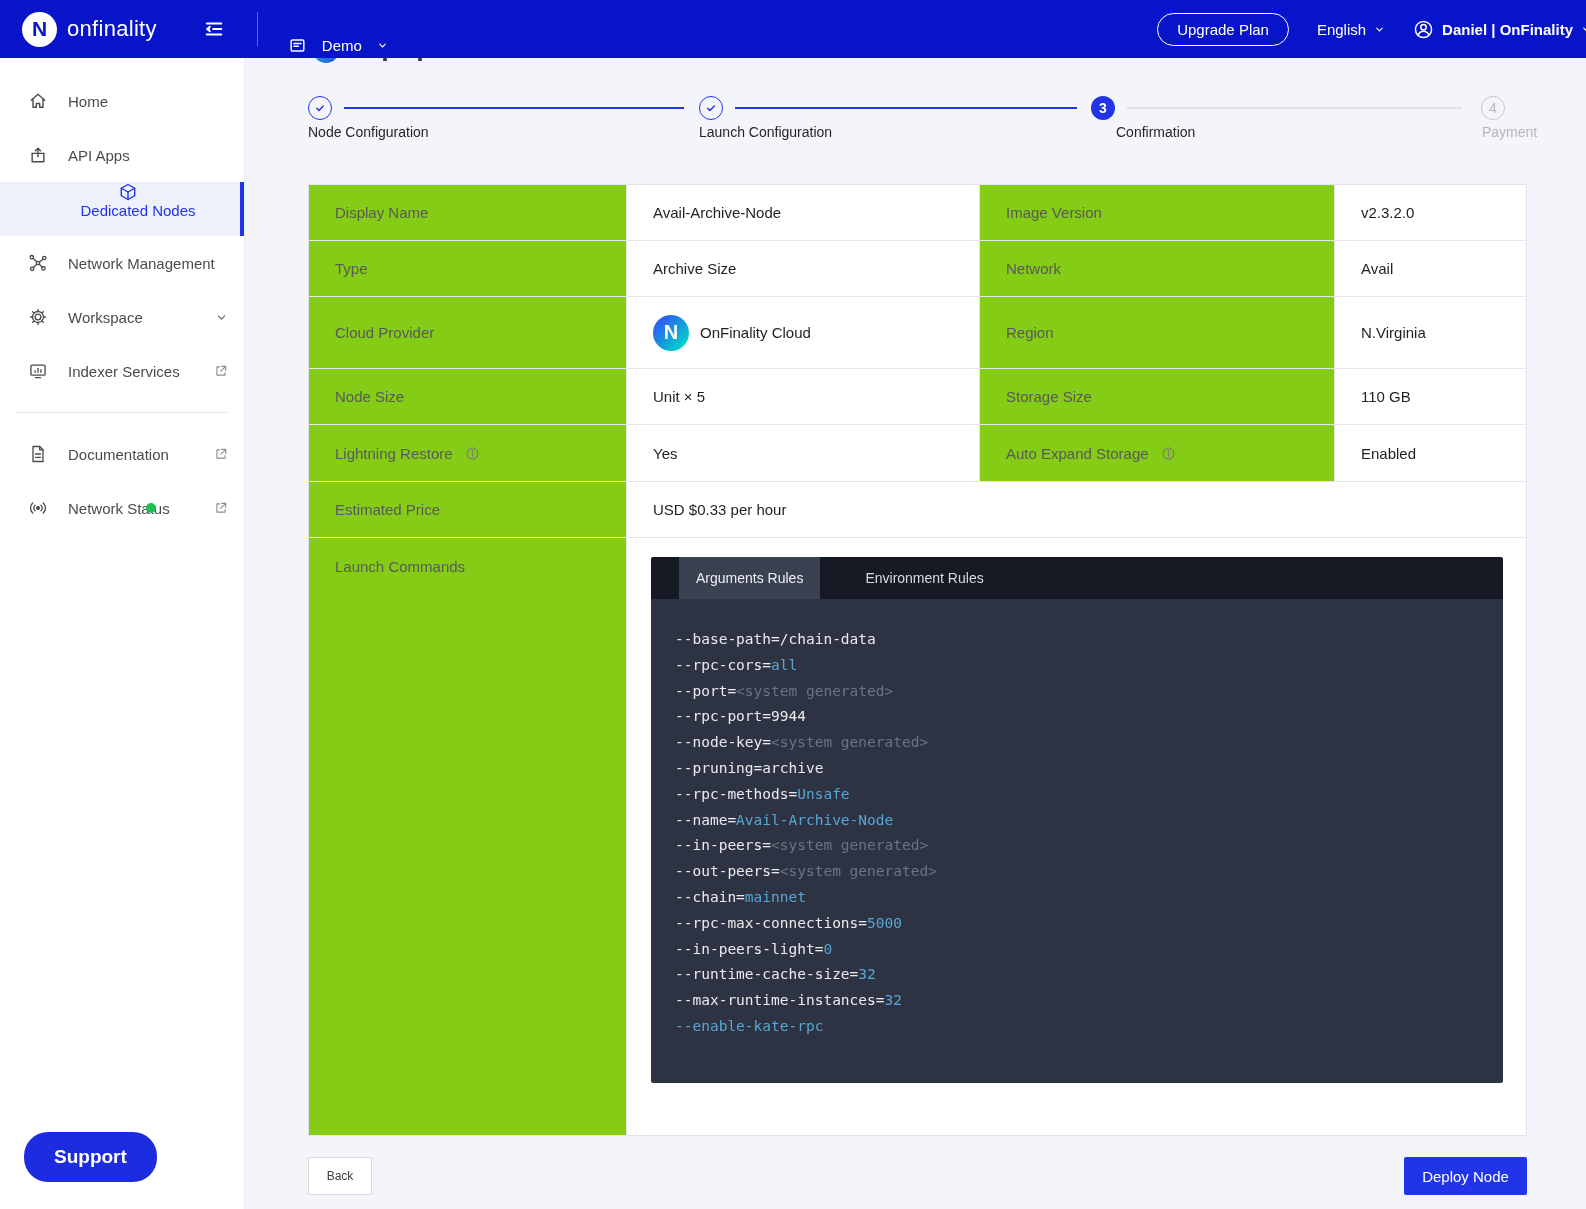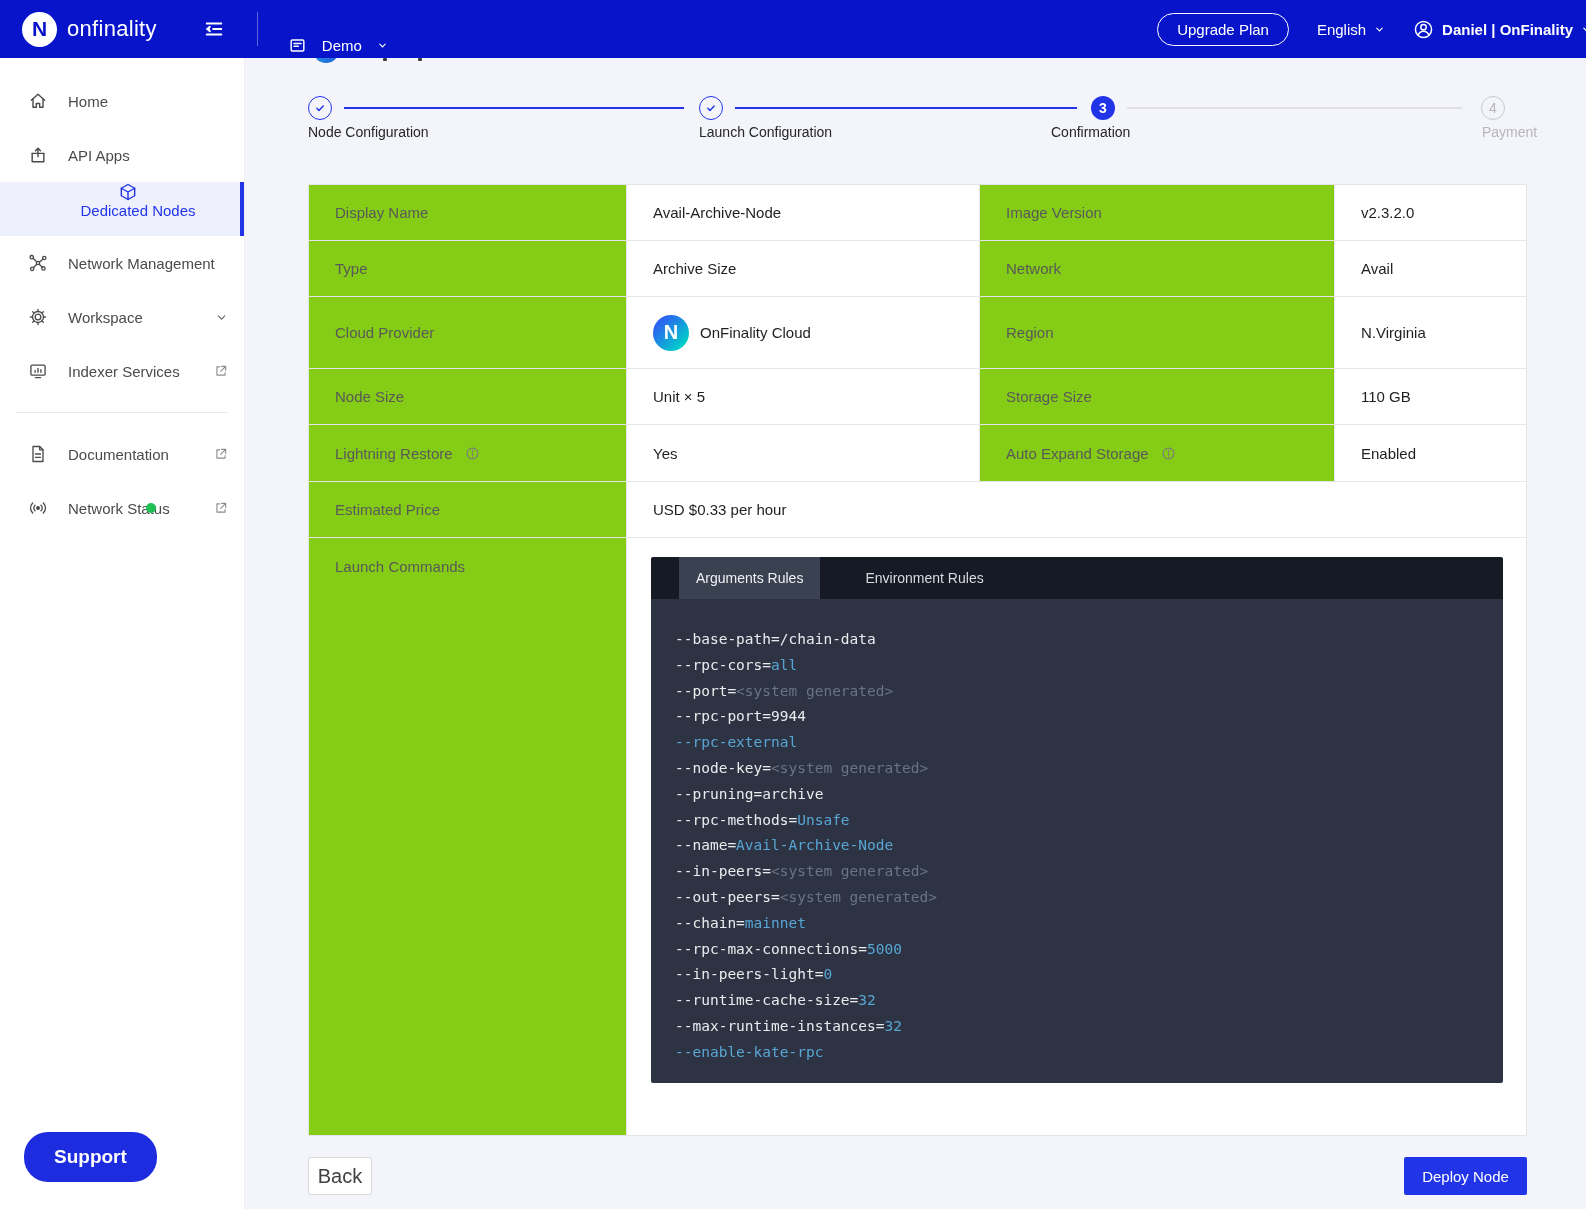--- a/index.html
+++ b/index.html
@@ -63,21 +63,21 @@
   
   .code-block { margin:19px 24px 0 24px; width:852px; height:526px; border-radius:2px; overflow:hidden; }
   .code-tabs { display:flex; height:42px; background:#161a25; }
   .code-tab { padding:0 17px; line-height:42px; font-size:14px; color:#d9dbe1; cursor:pointer;margin-left:28px; }
   .code-tab.active { background:#3a4150; color:#eef0f4; }
   .code-body { height:484px; background:#2d3342; padding:28px 0 0 24px; }
   .code-line { font-family:"DejaVu Sans Mono", monospace; font-size:14.5px; line-height:25.8px; white-space:pre; }
   .cw { color:#e9ebee; } .cb { color:#58a6d5; } .cg { color:#6b7384; }
 
   
-  .back-btn { position:absolute; left:63px; top:1099px; width:64px; height:38px; background:#fff; border:1px solid #d9d9d9; border-radius:2px; font-size:20px; color:#404040; cursor:pointer; font-family:inherit; }
+  .back-btn { position:absolute; left:63px; top:1099px; width:64px; height:38px; background:#fff; border:1px solid #d9d9d9; border-radius:2px; font-size:12px; color:#404040; cursor:pointer; font-family:inherit; }
   .deploy-btn { position:absolute; left:1159px; top:1099px; width:123px; height:38px; background:#2134e8; border:none; border-radius:2px; font-size:15px; color:#ffffff; cursor:pointer; font-family:inherit; }
   .bottom-shadow { position:absolute; left:175px; top:1128px; width:940px; height:24px; background:radial-gradient(ellipse at center, rgba(60,60,70,0.13), transparent 68%); pointer-events:none; }
 </style>
 </head>
 <body>
 
 <div class="header">
   <div class="h-left">
     <div class="logo-wrap">
       <div class="logo-circle">N</div>
@@ -225,21 +225,21 @@
     <div class="step-circle done" style="left:454px;">
       <svg width="14" height="14" viewBox="0 0 24 24" fill="none" stroke="#2134e8" stroke-width="2.4" stroke-linecap="round" stroke-linejoin="round">
           <polyline points="6.5 12.5 10.2 16.2 17.5 8.5"></polyline>
         </svg>
     </div>
     <div class="step-line blue" style="left:490px; width:342px;"></div>
     <div class="step-label" style="left:454px;">Launch Configuration</div>
 
     <div class="step-circle current" style="left:846px;">3</div>
     <div class="step-line gray" style="left:882px; width:335px;"></div>
-    <div class="step-label" style="left:806px;">Confirmation</div>
+    <div class="step-label" style="left:871px;">Confirmation</div>
 
     <div class="step-circle upcoming" style="left:1236px;">4</div>
     <div class="step-label muted" style="left:1237px;">Payment</div>
   </div>
 
   <div class="summary-table">
 
     <div class="cell lbl">Display Name</div>
     <div class="cell val">Avail-Archive-Node</div>
     <div class="cell lbl">Image Version</div>
@@ -290,21 +290,20 @@
       <div class="code-block">
         <div class="code-tabs">
           <div class="code-tab active">Arguments Rules</div>
           <div class="code-tab">Environment Rules</div>
         </div>
         <div class="code-body">
             <div class="code-line"><span class="cw">--base-path=/chain-data</span></div>
             <div class="code-line"><span class="cw">--rpc-cors=</span><span class="cb">all</span></div>
             <div class="code-line"><span class="cw">--port=</span><span class="cg">&lt;system generated&gt;</span></div>
             <div class="code-line"><span class="cw">--rpc-port=9944</span></div>
-            <div class="code-line"><span class="cb">--rpc-external</span></div>
             <div class="code-line"><span class="cw">--node-key=</span><span class="cg">&lt;system generated&gt;</span></div>
             <div class="code-line"><span class="cw">--pruning=archive</span></div>
             <div class="code-line"><span class="cw">--rpc-methods=</span><span class="cb">Unsafe</span></div>
             <div class="code-line"><span class="cw">--name=</span><span class="cb">Avail-Archive-Node</span></div>
             <div class="code-line"><span class="cw">--in-peers=</span><span class="cg">&lt;system generated&gt;</span></div>
             <div class="code-line"><span class="cw">--out-peers=</span><span class="cg">&lt;system generated&gt;</span></div>
             <div class="code-line"><span class="cw">--chain=</span><span class="cb">mainnet</span></div>
             <div class="code-line"><span class="cw">--rpc-max-connections=</span><span class="cb">5000</span></div>
             <div class="code-line"><span class="cw">--in-peers-light=</span><span class="cb">0</span></div>
             <div class="code-line"><span class="cw">--runtime-cache-size=</span><span class="cb">32</span></div>

